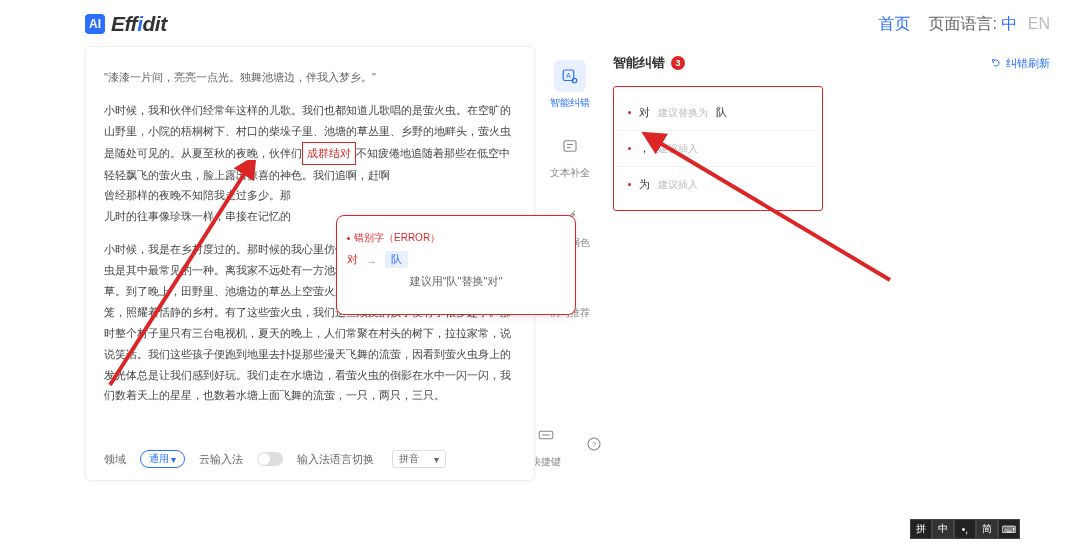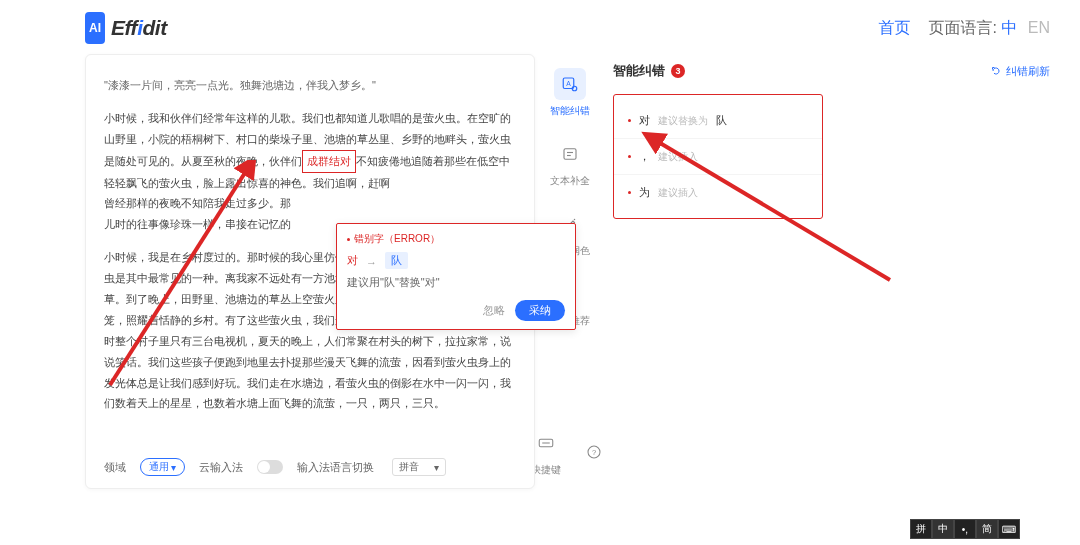--- a/index.html
+++ b/index.html
@@ -1,38 +1,38 @@
 <!DOCTYPE html>
 <html><head>
   <meta charset="utf-8">
   <style>
     * { margin: 0; padding: 0; box-sizing: border-box; }
     body { width: 1080px; height: 545px; font-family: -apple-system, "PingFang SC", "Microsoft YaHei", sans-serif; font-size: 12px; color: #333; background: #fff; overflow: hidden; position: relative; }
     
     
     .header { display: flex; align-items: center; justify-content: space-between; padding: 12px 30px 10px 85px; }
     .logo-wrap { display: flex; align-items: center; gap: 6px; }
-    .logo-icon { width: 20px; height: 32px; background: #2b6fff; border-radius: 4px; color: #fff; font-weight: bold; font-size: 12px; display: flex; align-items: center; justify-content: center; }
+    .logo-icon { width: 20px; height: 20px; background: #2b6fff; border-radius: 4px; color: #fff; font-weight: bold; font-size: 12px; display: flex; align-items: center; justify-content: center; }
     .logo-text { font-size: 21px; font-weight: 700; font-style: italic; letter-spacing: -0.5px; }
     .logo-text .blue { color: #2b6fff; }
     .header-right { display: flex; align-items: center; gap: 18px; font-size: 16px; margin-left: 25px; }
     .nav-home { color: #2b6fff; font-weight: 500; }
     .nav-lang { color: #666; text-align: right; }
     .lang-active { color: #2b6fff; font-weight: 500; }
     .lang-inactive { color: #bbb; margin-left: 6px; }
 
     
     .main { display: flex; gap: 0; padding: 0 20px 0 85px; }
     .left-panel { width: 450px; border: 1px solid #eee; border-radius: 6px; padding: 20px 18px 12px 18px; box-shadow: 0 1px 4px rgba(0,0,0,0.04); position: relative; background:#fff; }
     .para { font-size: 11px; line-height: 1.9; color: #444; margin-bottom: 12px; }
     .quote { color: #666; }
     .inline-box { display: inline-block; border: 1px solid #dc2626; color: #dc2626; padding: 0 4px; font-size: 11px; }
 
     
-    .err-popup { position: absolute; left: 250px; top: 168px; width: 240px; border: 1px solid #dc2626; background: #fff; padding: 8px 10px; font-size: 11px; border-radius: 2px; box-shadow: 0 2px 8px rgba(0,0,0,0.1); }
+    .err-popup { position: absolute; left: 250px; top: 168px; width: 240px; border: 1px solid #dc2626; background: #fff; padding: 15px 10px; font-size: 11px; border-radius: 8px; box-shadow: 0 2px 8px rgba(0,0,0,0.1); text-align: center; }
     .err-head { color: #dc2626; font-size: 10px; margin-bottom: 6px; display: flex; align-items: center; gap: 4px;}
     .err-head .dot { width:3px; height:3px; background:#dc2626; border-radius:50%; display:inline-block;}
     .err-line { display: flex; align-items: center; gap: 8px; margin-bottom: 6px; }
     .err-from { color: #dc2626; }
     .err-arrow { color: #999; }
     .err-to { background: #e8f0ff; color: #2b6fff; padding: 1px 6px; border-radius: 2px; }
     .err-desc { color: #666; font-size: 11px; margin-bottom: 10px; }
     .err-actions { display: flex; justify-content: flex-end; gap: 10px; align-items: center; }
     .btn-ignore { color: #999; font-size: 11px; cursor: pointer; }
     .btn-accept { background: #2b6fff; color: #fff; border-radius: 12px; padding: 3px 14px; font-size: 11px; cursor: pointer; }
@@ -114,24 +114,20 @@
       <div class="err-head">
           <span class="dot"></span>
           <span>错别字（ERROR）</span>
         </div>
       <div class="err-line">
         <span class="err-from">对</span>
         <span class="err-arrow">→</span>
         <span class="err-to">队</span>
       </div>
       <div class="err-desc">建议用"队"替换"对"</div>
-      <div class="err-actions">
-        <span class="btn-ignore">忽略</span>
-        <span class="btn-accept">采纳</span>
-      </div>
     </div>
 
     <div class="panel-footer">
       <span>领域</span>
       <span class="footer-pill">
           <span>通用</span>
           <span>▾</span>
         </span>
       <span>云输入法</span>
       <span class="toggle"></span>

